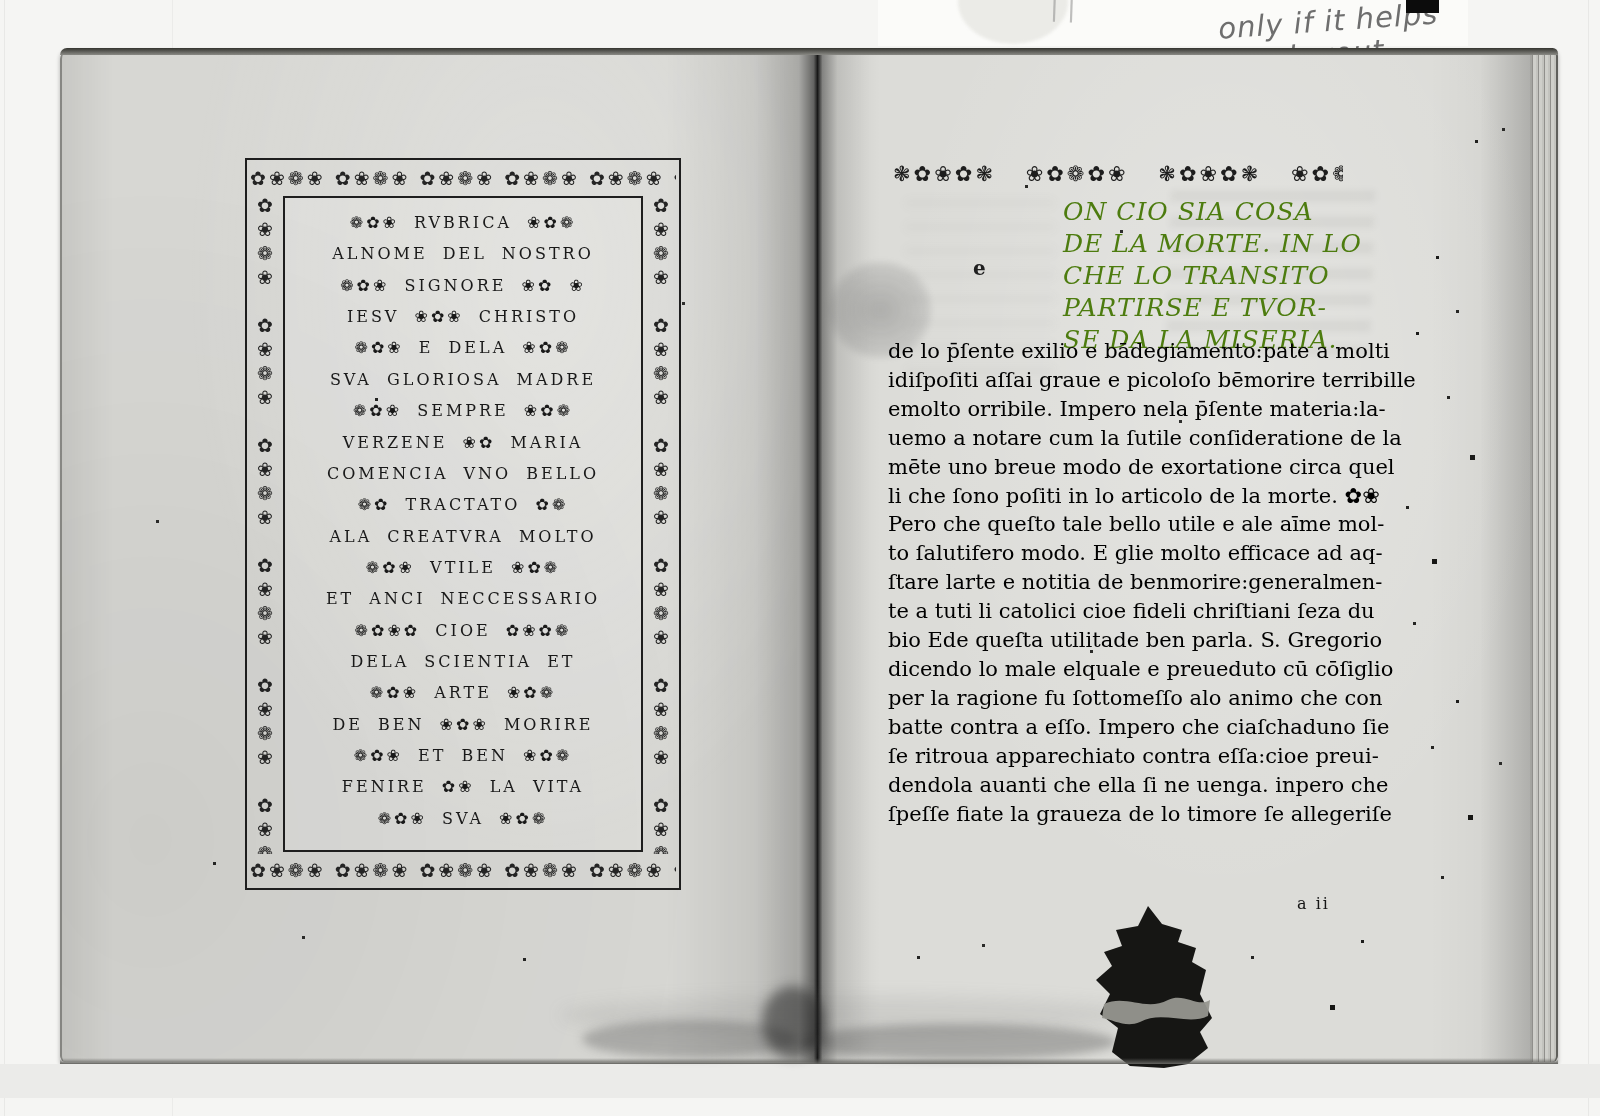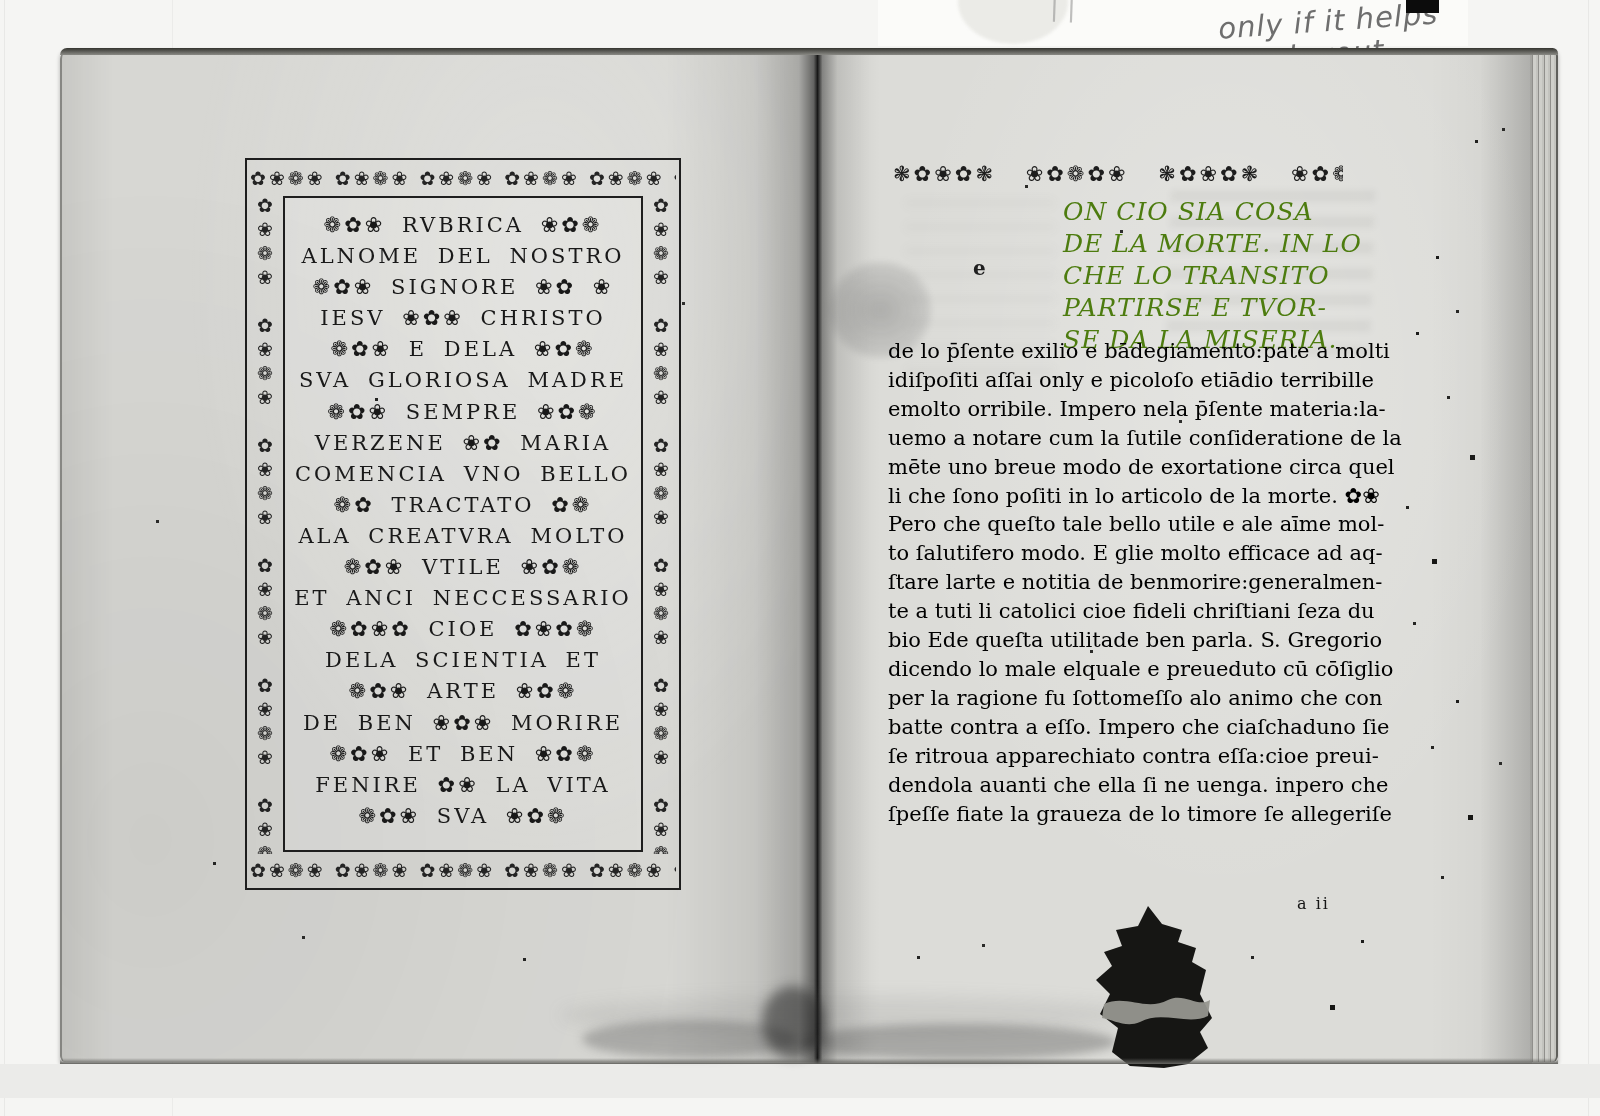--- a/index.html
+++ b/index.html
@@ -48,21 +48,21 @@
   .band{position:absolute;overflow:hidden;color:#242424;font-size:19px;letter-spacing:3px;
         line-height:30px;white-space:nowrap;}
   .band.top{left:3px;right:3px;top:3px;height:30px;}
   .band.bottom{left:3px;right:3px;bottom:3px;height:30px;}
   .band.vleft{top:34px;bottom:34px;left:3px;width:30px;writing-mode:vertical-rl;text-orientation:upright;letter-spacing:2px;}
   .band.vright{top:34px;bottom:34px;right:3px;width:30px;writing-mode:vertical-rl;text-orientation:upright;letter-spacing:2px;}
   .frame-inner{position:absolute;left:36px;top:36px;right:36px;bottom:36px;border:2px solid #1e1e1e;
         background:rgba(255,255,255,.12);}
   .title-block{position:absolute;inset:0;display:flex;flex-direction:column;justify-content:space-between;
         align-items:center;padding:15px 2px 22px;box-sizing:border-box;}
-  .title-line{white-space:nowrap;font-size:21px;letter-spacing:3px;word-spacing:7px;color:#191919;}
+  .title-line{white-space:nowrap;font-size:16px;letter-spacing:3px;word-spacing:7px;color:#191919;}
   
   .header-orn{position:absolute;left:833px;top:114px;width:450px;height:32px;overflow:hidden;
         font-size:21px;letter-spacing:3px;word-spacing:20px;color:#1d1d1d;white-space:nowrap;z-index:3;}
   .incipit{position:absolute;left:1003px;top:148px;z-index:3;}
   .incipit-line{white-space:nowrap;font-size:25px;letter-spacing:1px;line-height:32px;color:#4d7c0f;font-style:italic;}
   .guide-letter{position:absolute;left:913px;top:208px;font-size:20px;font-weight:bold;color:#202020;z-index:3;}
   .body-block{position:absolute;left:828px;top:289px;width:470px;z-index:3;}
   .body-line{white-space:nowrap;font-size:21px;line-height:28.9px;color:#000000;}
   .signature{position:absolute;left:1237px;top:846px;font-size:16px;letter-spacing:2px;color:#161616;z-index:3;}
   
@@ -164,21 +164,21 @@
     <div class="incipit-line">ON CIO SIA COSA</div>
         <div class="incipit-line">DE LA MORTE. IN LO</div>
         <div class="incipit-line">CHE LO TRANSITO</div>
         <div class="incipit-line">PARTIRSE E TVOR-</div>
         <div class="incipit-line">SE DA LA MISERIA.</div>
       </div>
     <div class="guide-letter">e</div>
     <div class="body-block">
 
     <div class="body-line">de lo p̄ſente exilio e bādegiamento:pate a molti</div>
-        <div class="body-line">idiſpoſiti aſſai only e picoloſo etiādio terribille</div>
+        <div class="body-line">idiſpoſiti aſſai graue e picoloſo bēmorire terribille</div>
         <div class="body-line">emolto orribile. Impero nela p̄ſente materia:la-</div>
         <div class="body-line">uemo a notare cum la ſutile conſideratione de la</div>
         <div class="body-line">mēte uno breue modo de exortatione circa quel</div>
         <div class="body-line">li che ſono poſiti in lo articolo de la morte.  ✿❀</div>
         <div class="body-line">Pero che queſto tale bello utile e ale aīme mol-</div>
         <div class="body-line">to ſalutifero modo. E glie molto efficace ad aq-</div>
         <div class="body-line">ſtare larte e notitia de benmorire:generalmen-</div>
         <div class="body-line">te a tuti li catolici cioe fideli chriſtiani ſeza du</div>
         <div class="body-line">bio Ede queſta utilitade ben parla. S. Gregorio</div>
         <div class="body-line">dicendo lo male elquale e preueduto cū cōſiglio</div>

